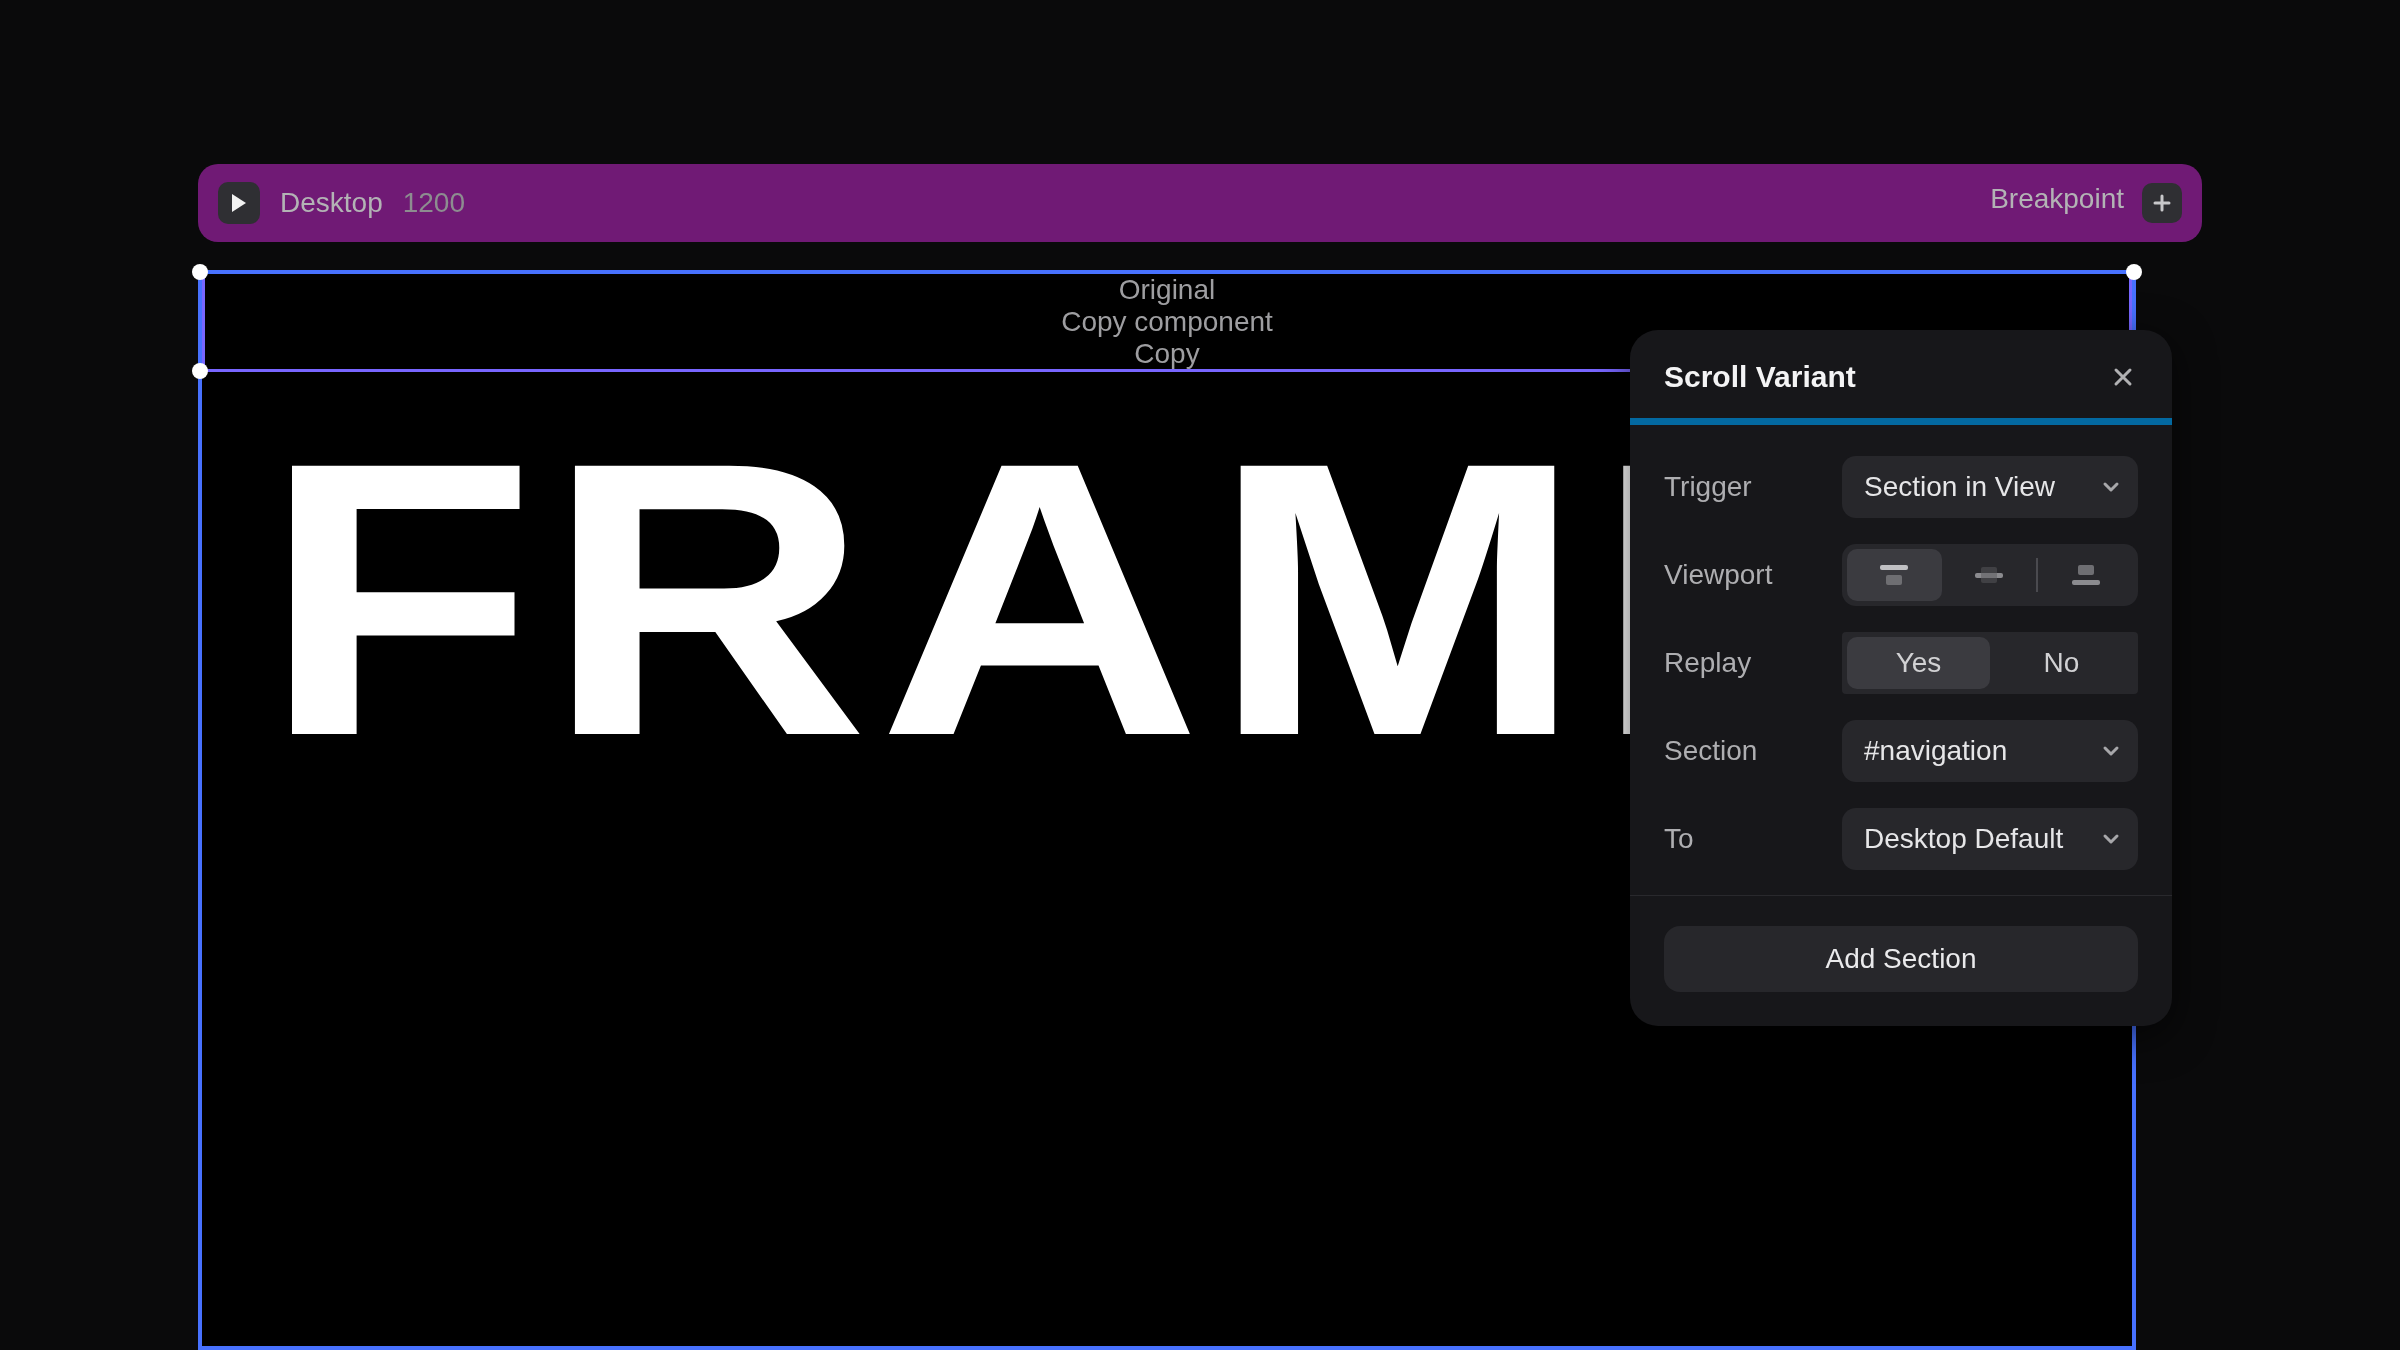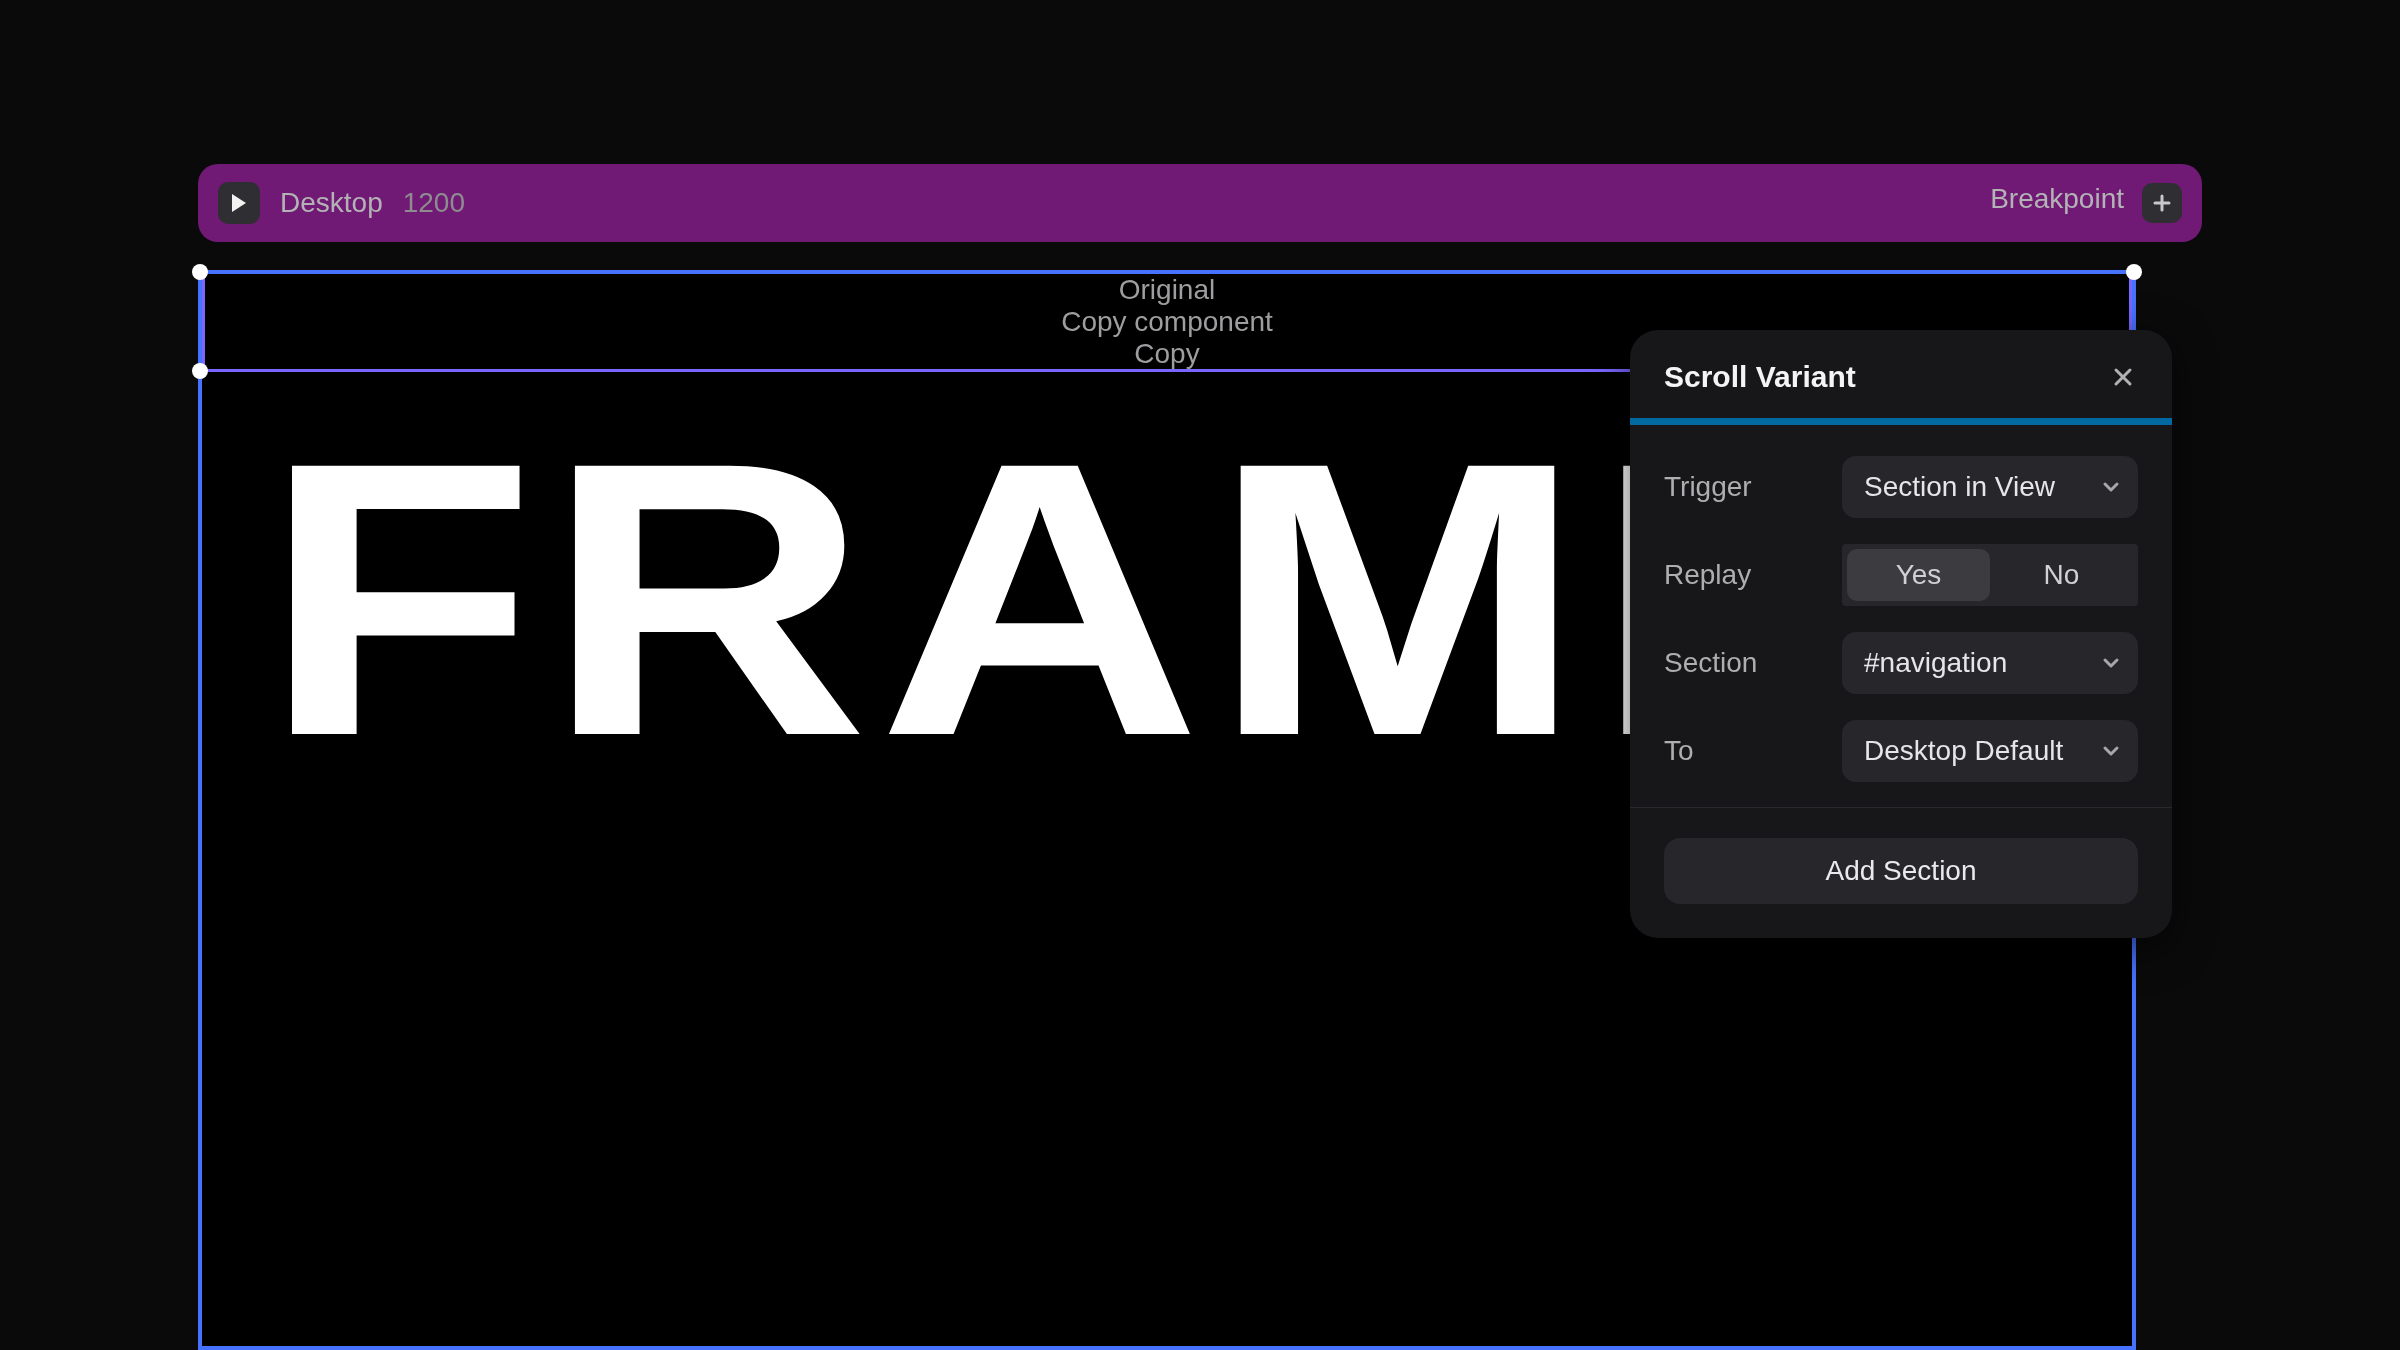--- a/index.html
+++ b/index.html
@@ -313,20 +313,44 @@
     <div class="row">
       <span class="row-label">Trigger</span>
       <div class="select">
         <span class="select-text">Section in View</span>
         <svg width="18" height="12" viewBox="0 0 18 12" fill="none" stroke-width="3" stroke-linecap="round" stroke-linejoin="round">
             <path d="M3 3 L9 9 L15 3"></path>
           </svg>
       </div>
     </div>
 
+    <div class="row">
+      <span class="row-label">Viewport</span>
+      <div class="viewport-seg">
+        <div class="vp-opt active">
+          <svg width="34" height="26" viewBox="0 0 34 26" fill="none">
+            <rect x="3" y="3" width="28" height="5" fill="#c0c0c3" rx="2"></rect>
+            <rect x="9" y="13" width="16" height="10" fill="#6e6e72" rx="2"></rect>
+          </svg>
+        </div>
+        <div class="vp-opt">
+          <svg width="34" height="26" viewBox="0 0 34 26" fill="none">
+            <rect x="3" y="11" width="28" height="5" fill="#8b8b8f" rx="2"></rect>
+            <rect x="9" y="5" width="16" height="16" fill="#5a5a5e" rx="2" fill-opacity="0.5"></rect>
+          </svg>
+        </div>
+        <div class="vp-divider"></div>
+        <div class="vp-opt">
+          <svg width="34" height="26" viewBox="0 0 34 26" fill="none">
+            <rect x="9" y="3" width="16" height="10" fill="#6e6e72" rx="2"></rect>
+            <rect x="3" y="18" width="28" height="5" fill="#8b8b8f" rx="2"></rect>
+          </svg>
+        </div>
+      </div>
+    </div>
 
     <div class="row">
       <span class="row-label">Replay</span>
       <div class="segmented">
         <div class="seg-opt active">Yes</div>
         <div class="seg-opt">No</div>
       </div>
     </div>
 
     <div class="row">

